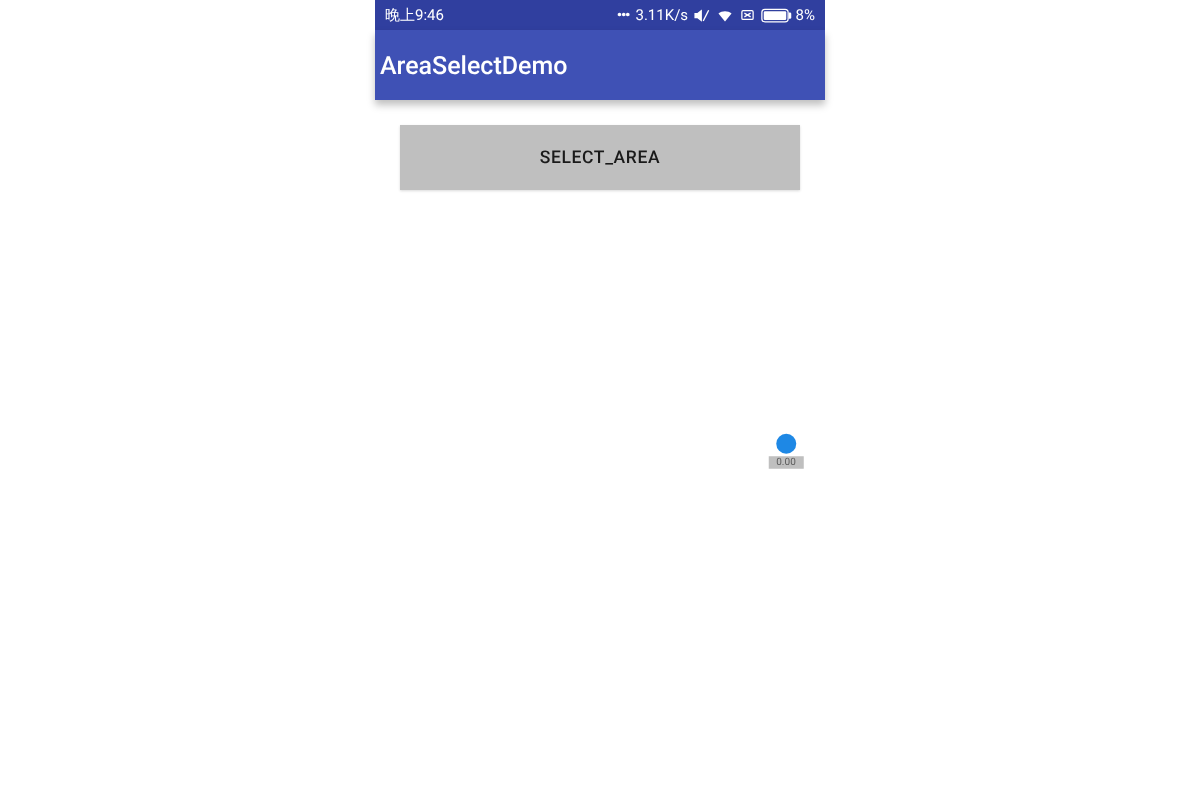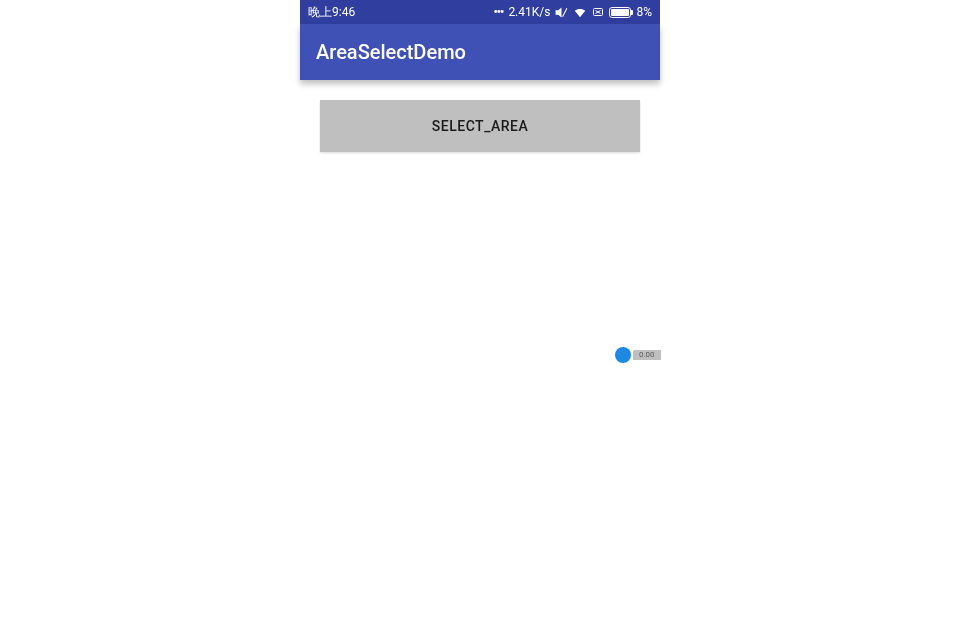--- a/index.html
+++ b/index.html
@@ -40,21 +40,21 @@
     .status-icon {
       display: inline-flex;
       align-items: center;
     }
     .app-bar {
       height: 56px;
       background: #3F51B5;
       color: #ffffff;
       display: flex;
       align-items: center;
-      padding: 0 16px;
+      padding: 0 4px;
       font-size: 20px;
       font-weight: 500;
       box-shadow: 0 4px 6px rgba(0,0,0,0.25);
       position: relative;
       z-index: 2;
     }
     .content {
       padding: 20px;
       background: #ffffff;
     }
@@ -69,21 +69,21 @@
       letter-spacing: 0.5px;
       cursor: pointer;
       font-family: inherit;
       box-shadow: 0 1px 2px rgba(0,0,0,0.15);
     }
     .floating-badge {
       position: absolute;
       left: 615px;
       top: 347px;
       display: flex;
-      flex-direction: row;
+      flex-direction: column;
       align-items: center;
       gap: 2px;
     }
     .globe-icon {
       width: 16px;
       height: 16px;
       border-radius: 50%;
       background: #1E88E5;
       position: relative;
     }
@@ -143,21 +143,21 @@
 <body>
 
 <div class="device">
 
   <div class="status-bar">
     <div class="status-left">
       <span>晚上9:46</span>
     </div>
     <div class="status-right">
       <span class="dots">•••</span>
-      <span>2.41K/s</span>
+      <span>3.11K/s</span>
       <span class="status-icon">
         <svg width="13" height="13" viewBox="0 0 24 24" fill="none" stroke="#ffffff" stroke-width="2">
           <path d="M11 5L6 9H2v6h4l5 4V5z" fill="#ffffff"></path>
           <line x1="22" y1="4" x2="14" y2="20"></line>
         </svg>
       </span>
       <span class="status-icon">
         <svg width="14" height="14" viewBox="0 0 24 24" fill="#ffffff">
           <path d="M12 21l9-11c-5-4-13-4-18 0l9 11z"></path>
         </svg>

